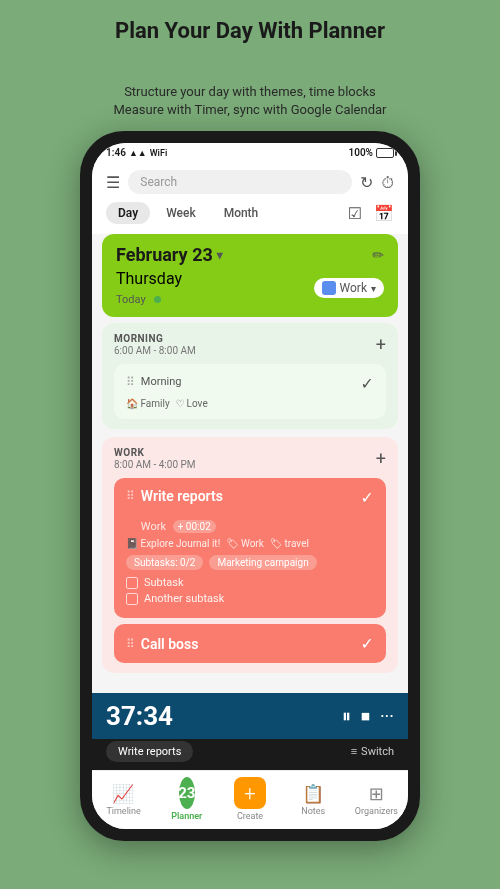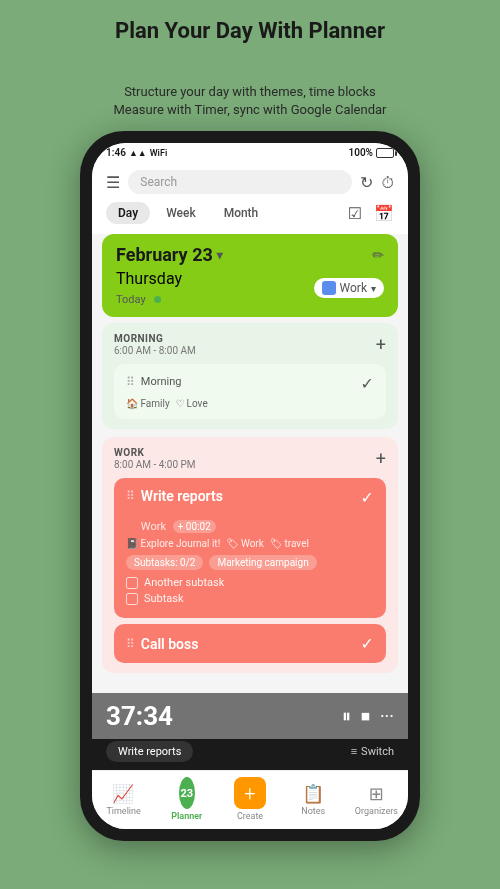--- a/index.html
+++ b/index.html
@@ -269,21 +269,21 @@
       padding: 10px 12px;
       margin-top: 6px;
       display: flex;
       align-items: center;
       justify-content: space-between;
     }
     .call-boss-card .task-title { font-size: 14px; font-weight: 600; color: #fff; }
 
     
     .timer-bar {
-      background: #737373;
+      background: #0c4a6e;
       padding: 8px 14px;
       display: flex;
       align-items: center;
       justify-content: space-between;
       flex-shrink: 0;
     }
     .timer-time { font-size: 26px; font-weight: 700; color: #fff; }
     .timer-controls { display: flex; align-items: center; gap: 10px; }
     .timer-btn { font-size: 18px; color: #fff; cursor: pointer; }
     .timer-task-row {
@@ -328,21 +328,21 @@
       gap: 2px;
       cursor: pointer;
       flex: 1;
     }
     .nav-item-icon { font-size: 18px; color: #888; }
     .nav-item-label { font-size: 9px; color: #888; }
     .nav-item-label.active { color: #4caf50; font-weight: 600; }
     .nav-item-badge {
       background: #4caf50;
       color: #fff;
-      font-size: 11px;
+      font-size: 15px;
       font-weight: 700;
       width: 16px; height: 32px;
       border-radius: 50%;
       display: flex; align-items: center; justify-content: center;
     }
     .create-nav {
       background: #ff9800;
       color: #fff;
       width: 32px; height: 32px;
       border-radius: 8px;
@@ -486,25 +486,25 @@
               <span>travel</span>
             </span>
           </div>
           <div class="subtask-chips">
             <span class="subtask-chip">Subtasks: 0/2</span>
             <span class="subtask-chip">Marketing campaign</span>
           </div>
           <div class="subtask-list">
             <div class="subtask-item">
               <div class="subtask-checkbox"></div>
-              <span>Another subtask</span>
+              <span>Subtask</span>
             </div>
             <div class="subtask-item">
               <div class="subtask-checkbox"></div>
-              <span>Subtask</span>
+              <span>Another subtask</span>
             </div>
           </div>
         </div>
 
         <div class="call-boss-card">
           <div style="display:flex;align-items:center;gap:6px;">
             <span style="color:rgba(255,255,255,0.6);font-size:12px;">⠿</span>
             <span class="task-title">Call boss</span>
           </div>
           <span style="color:#fff;font-size:16px;">✓</span>

